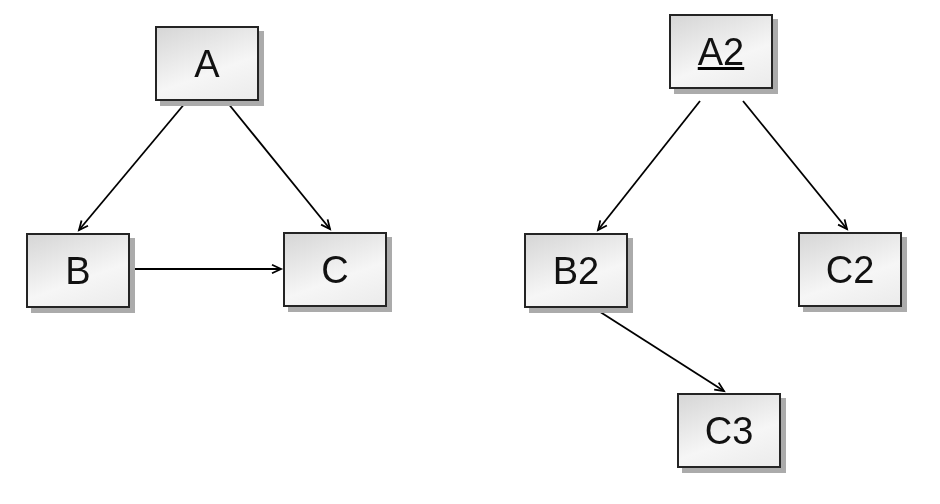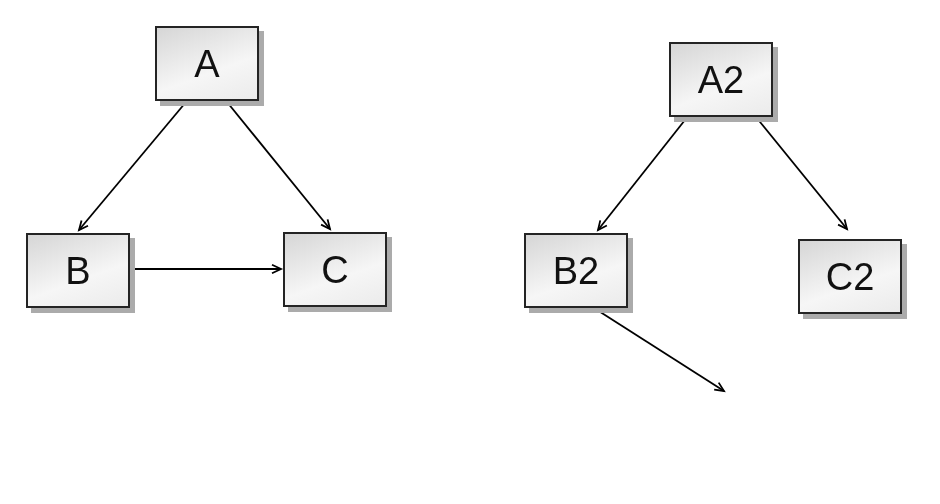--- a/index.html
+++ b/index.html
@@ -38,23 +38,23 @@
   .node-label {
     font-size: 38px;
     line-height: 1;
     color: #111111;
     user-select: none;
   }
   
   .pos-a  { left: 155px; top: 26px;  }
   .pos-b  { left: 26px;  top: 233px; }
   .pos-c  { left: 283px; top: 232px; }
-  .pos-a2 { left: 669px; top: 42px;  }
+  .pos-a2 { left: 669px; top: 14px; text-decoration: underline;  }
   .pos-b2 { left: 524px; top: 233px; }
-  .pos-c2 { left: 798px; top: 239px; }
+  .pos-c2 { left: 798px; top: 232px; }
   .pos-c3 { left: 677px; top: 393px; }
   .edge {
     stroke: #000000;
     stroke-width: 1.8;
   }
 </style>
 </head>
 <body>
 
 <div class="canvas">
@@ -87,14 +87,17 @@
 
   <div class="node pos-a2">
     <span class="node-label">A2</span>
   </div>
   <div class="node pos-b2">
     <span class="node-label">B2</span>
   </div>
   <div class="node pos-c2">
     <span class="node-label">C2</span>
   </div>
+  <div class="node pos-c3">
+    <span class="node-label">C3</span>
+  </div>
 
 </div>
 
 </body></html>

